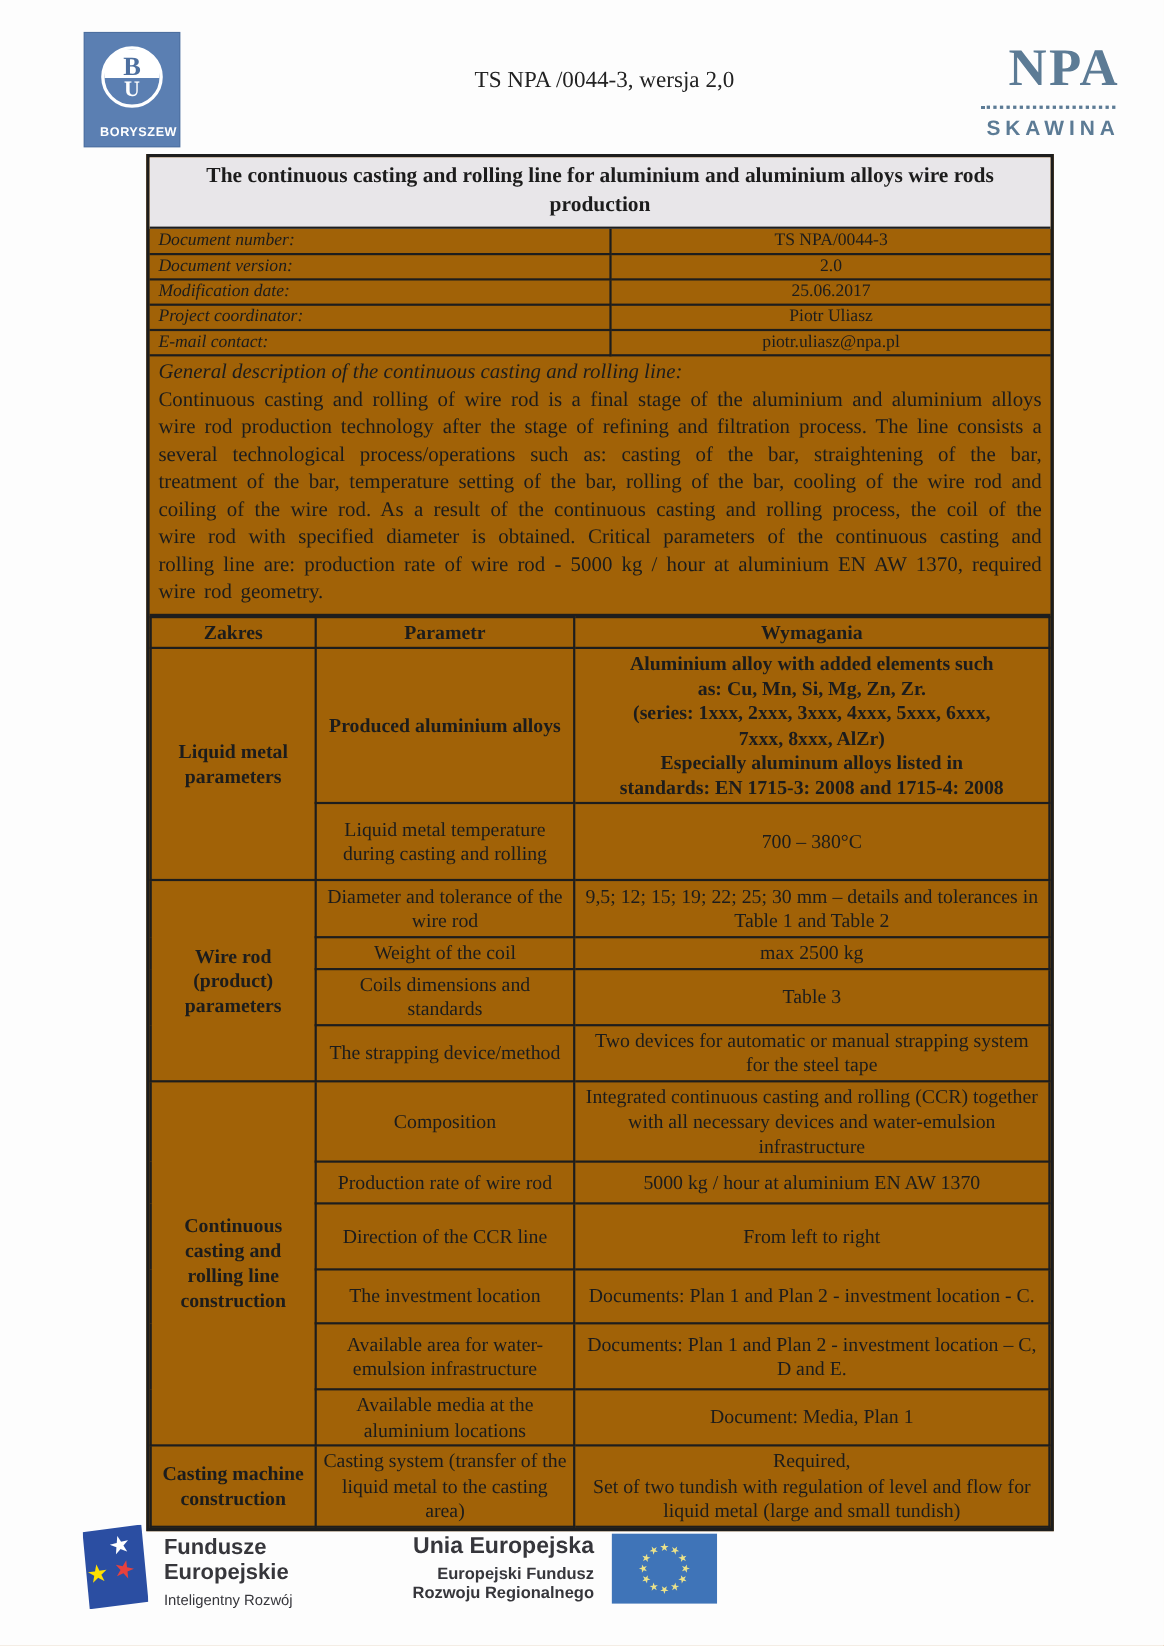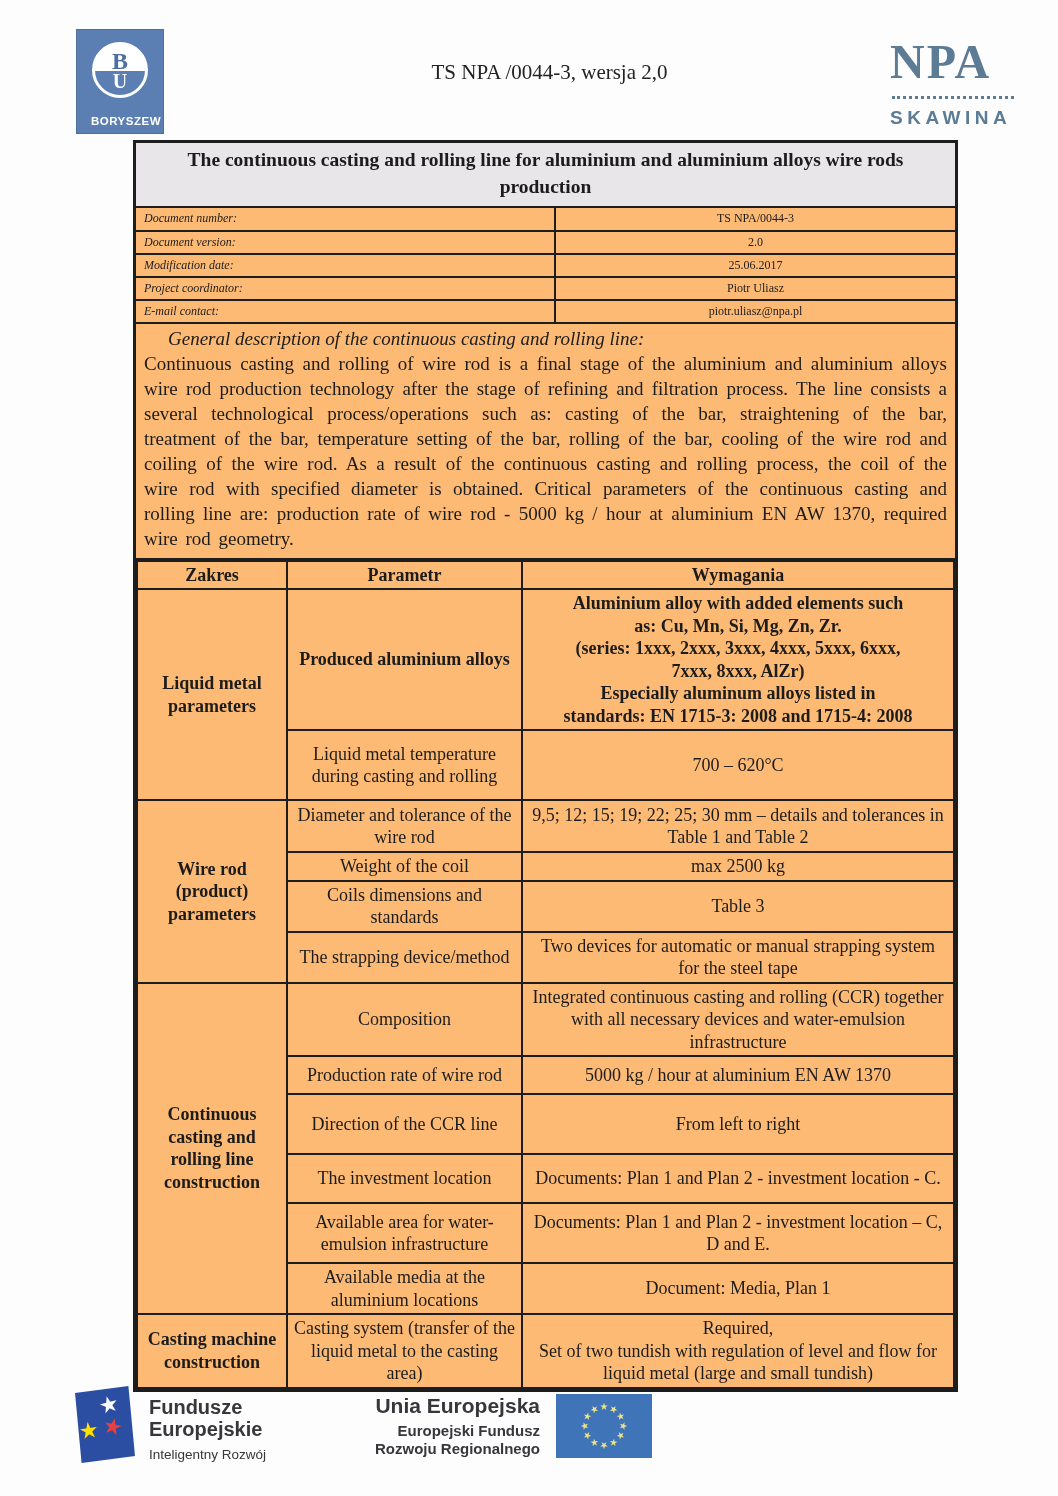--- a/index.html
+++ b/index.html
@@ -17,38 +17,38 @@
     position:absolute; left:15px; top:12px; width:56px; height:56px; border-radius:50%;
     border:3px solid #ffffff; background:linear-gradient(#ffffff 0 52%, #5b7fb2 52% 100%);
   }
   .boryszew .em-b { position:absolute; left:0; right:0; top:3px; text-align:center; color:#4d6f9f; font-weight:bold; font-size:24px; font-family:"Liberation Serif", serif; }
   .boryszew .em-u { position:absolute; left:0; right:0; bottom:2px; text-align:center; color:#ffffff; font-weight:bold; font-size:20px; font-family:"Liberation Serif", serif; }
   .boryszew .wordmark {
     position:absolute; left:12px; right:0; bottom:6px; text-align:center; color:#ffffff;
     font-family:"Liberation Sans", sans-serif; font-weight:bold; font-size:11.5px; letter-spacing:0.5px;
   }
   .doc-ref { font-size:21px; margin-top:30px; margin-left:46px; color:#222; }
-  .npa { width:128px; color:#5c7b95; text-align:left; margin-top:8px; }
+  .npa { width:128px; color:#5c7b95; text-align:right; margin-top:8px; }
   .npa .npa-word { font-size:48px; font-weight:bold; letter-spacing:2px; line-height:1; font-family:"Liberation Serif", serif; }
   .npa .npa-dots { border-top:3px dotted #5c7b95; margin:10px 0 8px 2px; width:122px; }
   .npa .npa-city { font-family:"Liberation Sans", sans-serif; font-weight:bold; font-size:19px; letter-spacing:4.5px; }
 
   
-  .doc { position:absolute; left:133px; top:140px; width:825px; border:3px solid #1d1d1d; background:#fdba74; }
+  .doc { position:absolute; left:133px; top:140px; width:825px; border:3px solid #1d1d1d; background:#a16207; }
   .doc-title {
     border-bottom:2px solid #1d1d1d; background:#e8e6e9; text-align:center;
     font-weight:bold; font-size:19.5px; line-height:1.4; padding:3px 14px 5px;
   }
   table { border-collapse:collapse; width:100%; }
-  .meta-table { font-size:12px; }
+  .meta-table { font-size:16px; }
   .meta-table td { border-bottom:2px solid #1d1d1d; height:23px; padding:0 8px; }
   .meta-label { width:419px; border-right:2px solid #1d1d1d; font-style:italic; }
   .meta-value { text-align:center; }
   .desc { border-bottom:2px solid #1d1d1d; padding:2px 8px 7px; font-size:19px; line-height:25px; }
-  .desc-heading { font-style:italic;margin-left:24px; }
+  .desc-heading { font-style:italic; }
   .desc-body { text-align:justify; word-spacing:3px; }
 
   .main-table { font-size:18px; text-align:center; }
   .main-table th, .main-table td { border:2px solid #1d1d1d; padding:2px 6px; vertical-align:middle; line-height:1.25; }
   .main-table th { font-weight:bold; height:28px; }
   .col-scope { width:150px; font-weight:bold; }
   .col-param { width:235px; }
   .cell-req  { white-space:pre-line; }
   .b { font-weight:bold; }
   .rh145{height:141px} .rh74{height:70px} .rh56{height:52px} .rh26{height:22px}
@@ -141,21 +141,21 @@
         <td class="col-param b">Produced aluminium alloys</td>
         <td class="cell-req b">Aluminium alloy with added elements such
 as: Cu, Mn, Si, Mg, Zn, Zr.
 (series: 1xxx, 2xxx, 3xxx, 4xxx, 5xxx, 6xxx,
 7xxx, 8xxx, AlZr)
 Especially aluminum alloys listed in
 standards: EN 1715-3: 2008 and 1715-4: 2008</td>
       </tr>
       <tr class="rh74">
         <td class="col-param">Liquid metal temperature during casting and rolling</td>
-        <td class="cell-req">700 – 620°C</td>
+        <td class="cell-req">700 – 380°C</td>
       </tr>
 
       <tr class="rh56">
         <td class="col-scope" rowspan="4">Wire rod (product) parameters</td>
         <td class="col-param">Diameter and tolerance of the wire rod</td>
         <td class="cell-req">9,5; 12; 15; 19; 22; 25; 30 mm – details and tolerances in Table 1 and Table 2</td>
       </tr>
       <tr class="rh26">
         <td class="col-param">Weight of the coil</td>
         <td class="cell-req">max 2500 kg</td>

